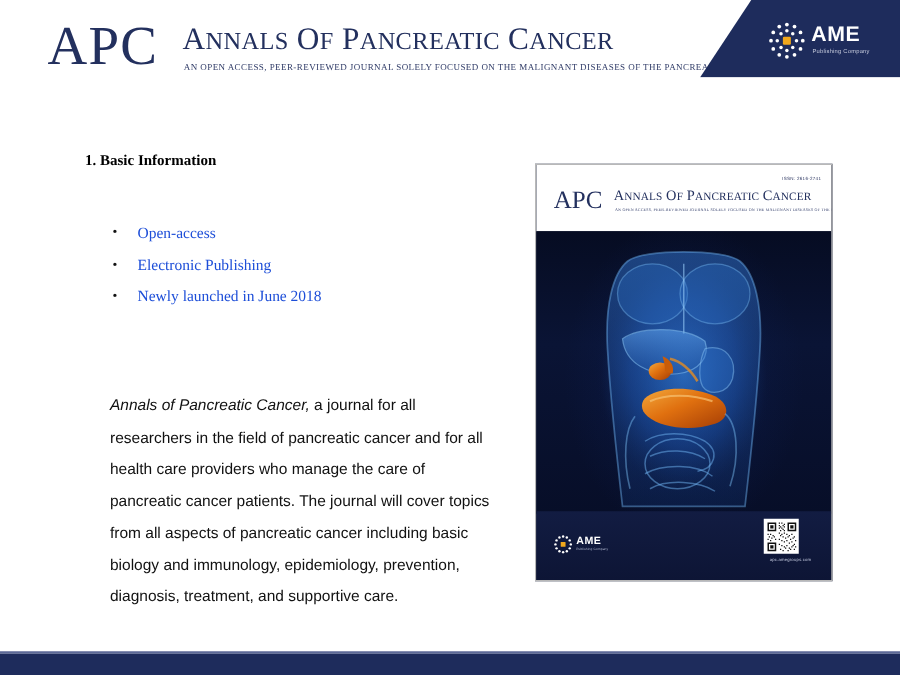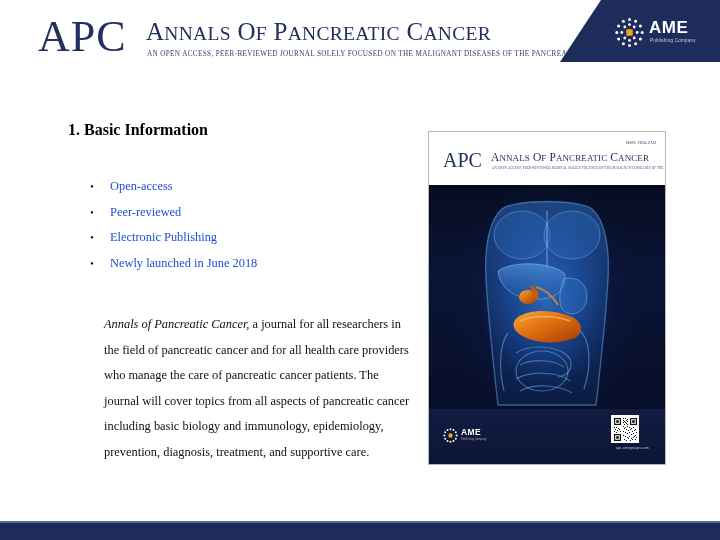--- a/index.html
+++ b/index.html
@@ -103,21 +103,21 @@
     font-size: 4.6px;
     letter-spacing: 0.2px;
     white-space: nowrap;
   }
 
   
   .section-title {
     position: absolute;
     left: 68px; top: 121px;
     font-family: "Liberation Serif", serif;
-    font-size: 16px;
+    font-size: 12px;
     font-weight: bold;
     color: #000000;
     white-space: nowrap;
   }
   .bullets {
     position: absolute;
     left: 88px; top: 174px;
     width: 320px;
     list-style: none;
     margin: 0;
@@ -136,26 +136,25 @@
     content: "\2022";
     position: absolute;
     left: 2px; top: 0;
     font-size: 11px;
     color: #111111;
   }
   .body-para {
     position: absolute;
     left: 88px; top: 300px;
     width: 312px;
-    font-family: Liberation Serif, serif;
+    font-family: Liberation Sans, sans-serif;
     font-size: 12.4px;
     line-height: 25.5px;
     color: #111111;
     text-align: left;
-    margin-left: 16px;
   }
   .body-para .jname {
     font-style: italic;
   }
 
   
   .cover {
     position: absolute;
     left: 428px; top: 131px;
     width: 238px; height: 334px;
@@ -335,21 +334,20 @@
       </span>
       <span class="ame-text">AME</span>
       <span class="ame-sub">Publishing Company</span>
     </div>
   </div>
 
   <div class="section-title">1. Basic Information</div>
 
   <ul class="bullets">
     <li>Open-access</li>
-    <li>Peer-reviewed</li>
     <li>Electronic Publishing</li>
     <li>Newly launched in June 2018</li>
   </ul>
 
   <p class="body-para"><span class="jname">Annals of Pancreatic Cancer,</span><span> a journal for all researchers in the field of pancreatic cancer and for all health care providers who manage the care of pancreatic cancer patients. The journal will cover topics from all aspects of pancreatic cancer including basic biology and immunology, epidemiology, prevention, diagnosis, treatment, and supportive care.</span></p>
 
   <div class="cover">
 
     <div class="cover-head">
       <div class="cover-issn">ISSN: 2616-2741</div>

